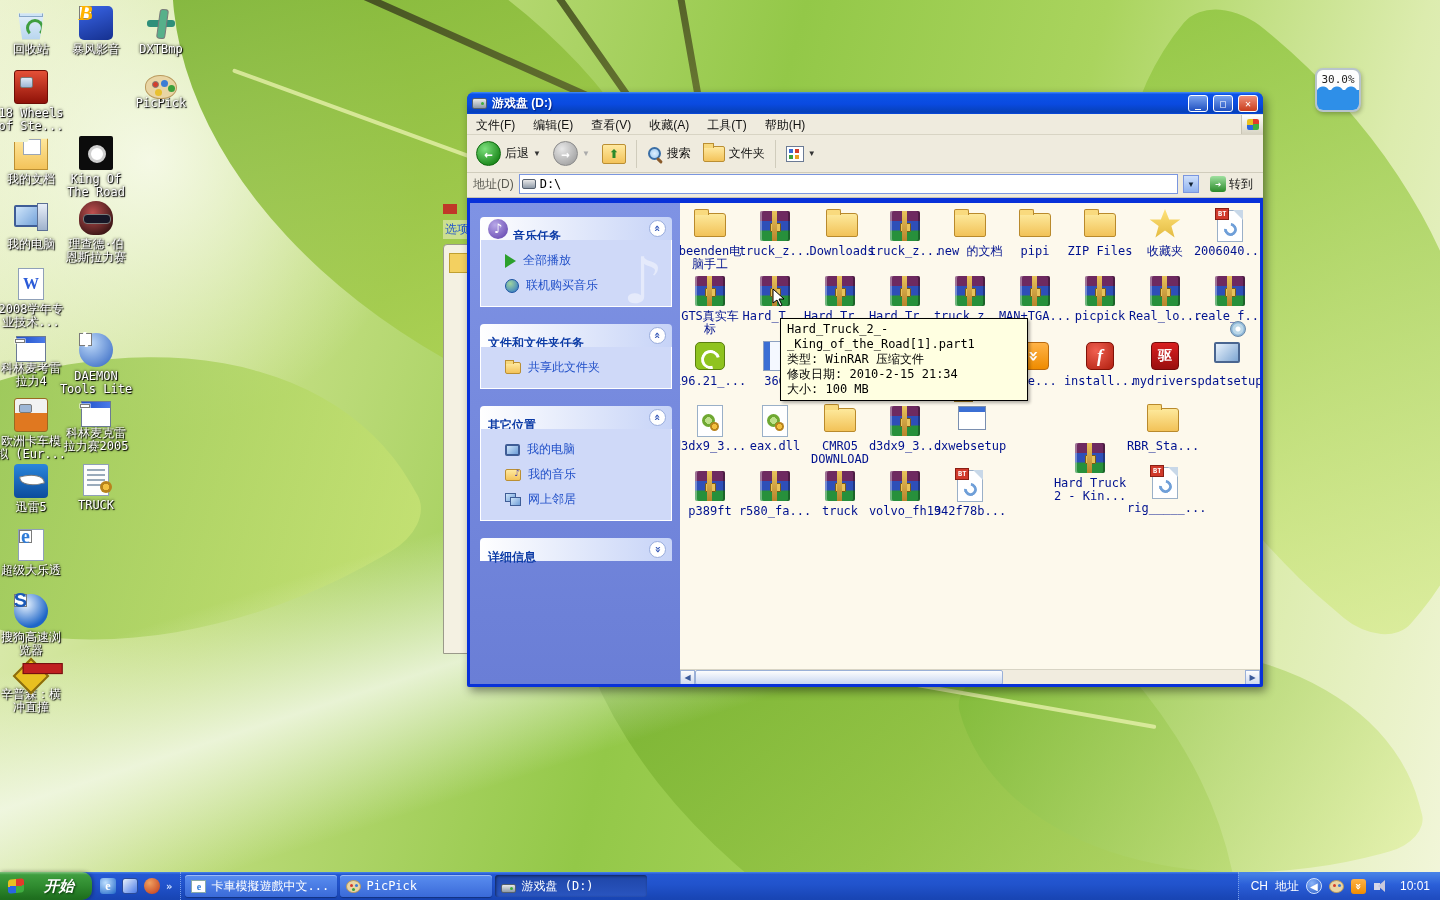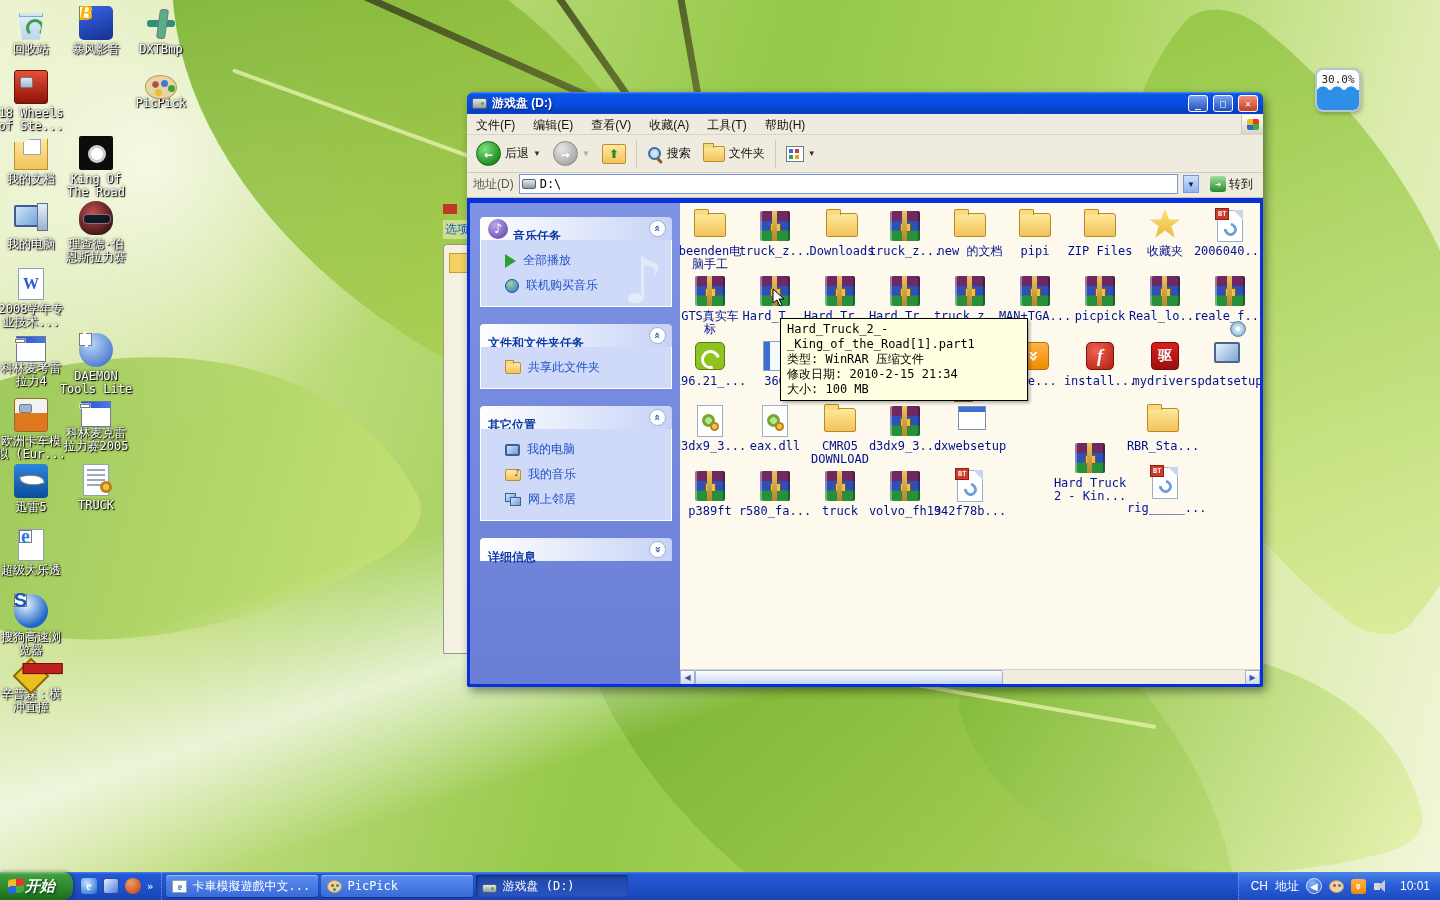--- a/index.html
+++ b/index.html
@@ -219,21 +219,21 @@
   .hthumb { position:absolute; left:0; top:0; width:56%; height:15px; background:linear-gradient(180deg,#fdfdfd,#c8d6f2); border:1px solid #9ab0d8; border-radius:2px; }
 
   
   #tooltip { position:absolute; left:780px; top:318px; width:248px; background:#ffffe1; border:1px solid #000;
     padding:3px 6px; font:12px "DejaVu Sans Mono",monospace; color:#000; line-height:15px; z-index:60; box-shadow:2px 2px 3px rgba(0,0,0,.3); }
   #cursor { position:absolute; left:772px; top:288px; z-index:70; }
 
   
   #taskbar { position:absolute; left:0; bottom:0; width:1440px; height:28px; display:flex; align-items:stretch;
     background:linear-gradient(180deg,#4985e8 0%,#2458d4 8%,#2153cc 45%,#1845b4 95%); z-index:90; }
-  #startbtn { display:flex; align-items:center; gap:1px; padding:0 18px 0 8px; border-radius:0 10px 10px 0;
+  #startbtn { display:flex; align-items:center; gap:20px; padding:0 18px 0 8px; border-radius:0 10px 10px 0;
     background:linear-gradient(180deg,#7ec27e 0%,#3f9e3f 10%,#2f8b2f 50%,#1e6e1e 95%); box-shadow:1px 0 4px rgba(0,0,0,.4); cursor:pointer; }
   #startbtn .flag { width:16px; height:14px; background:conic-gradient(#e23a2a 0 25%,#3fae3f 0 50%,#2a66e2 0 75%,#e8c020 0); border-radius:3px; transform:skewY(-5deg); }
   #startbtn .stext { color:#fff; font:bold italic 15px "Liberation Sans",sans-serif; text-shadow:1px 1px 2px #0a3a0a; }
   .quick { display:flex; align-items:center; gap:6px; padding:0 8px; border-right:1px dotted #7aa0e8; }
   .qicon { width:16px; height:16px; border-radius:3px; cursor:pointer; }
   .q-ie { background:radial-gradient(circle at 35% 30%,#bfe0ff,#1e66c8); position:relative; }
   .q-ie::after { content:"e"; position:absolute; inset:0; display:flex; align-items:center; justify-content:center; color:#fff; font:bold 12px "Liberation Serif",serif; }
   .q-media { background:linear-gradient(135deg,#e8f0fa,#4a7ae8); border:1px solid #2a4a98; }
   .q-storm { background:radial-gradient(circle at 35% 30%,#f0a060,#c03818); border-radius:50%; }
   .qchev { color:#cfe0ff; font:bold 10px "DejaVu Sans",sans-serif; cursor:pointer; }

